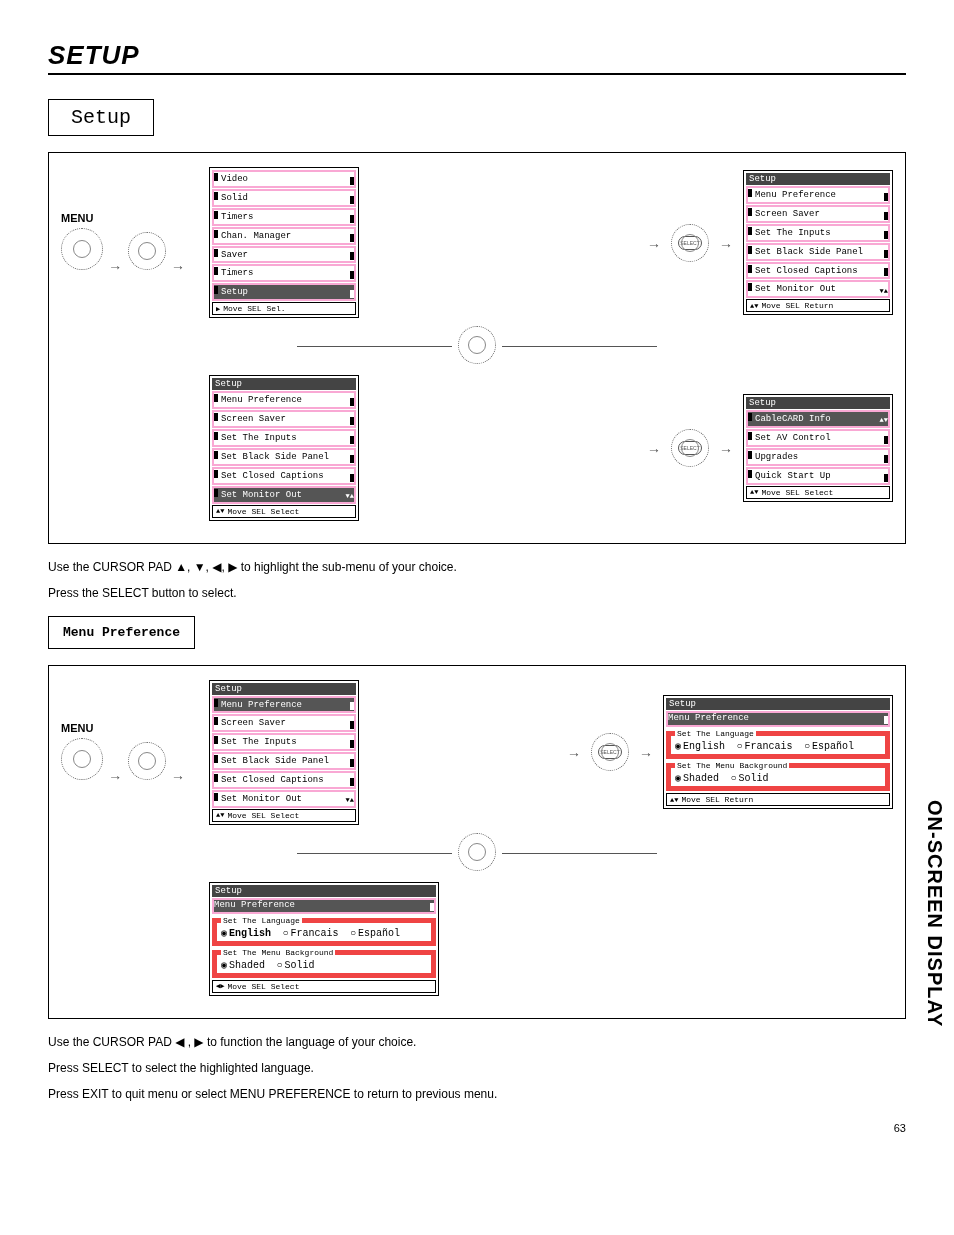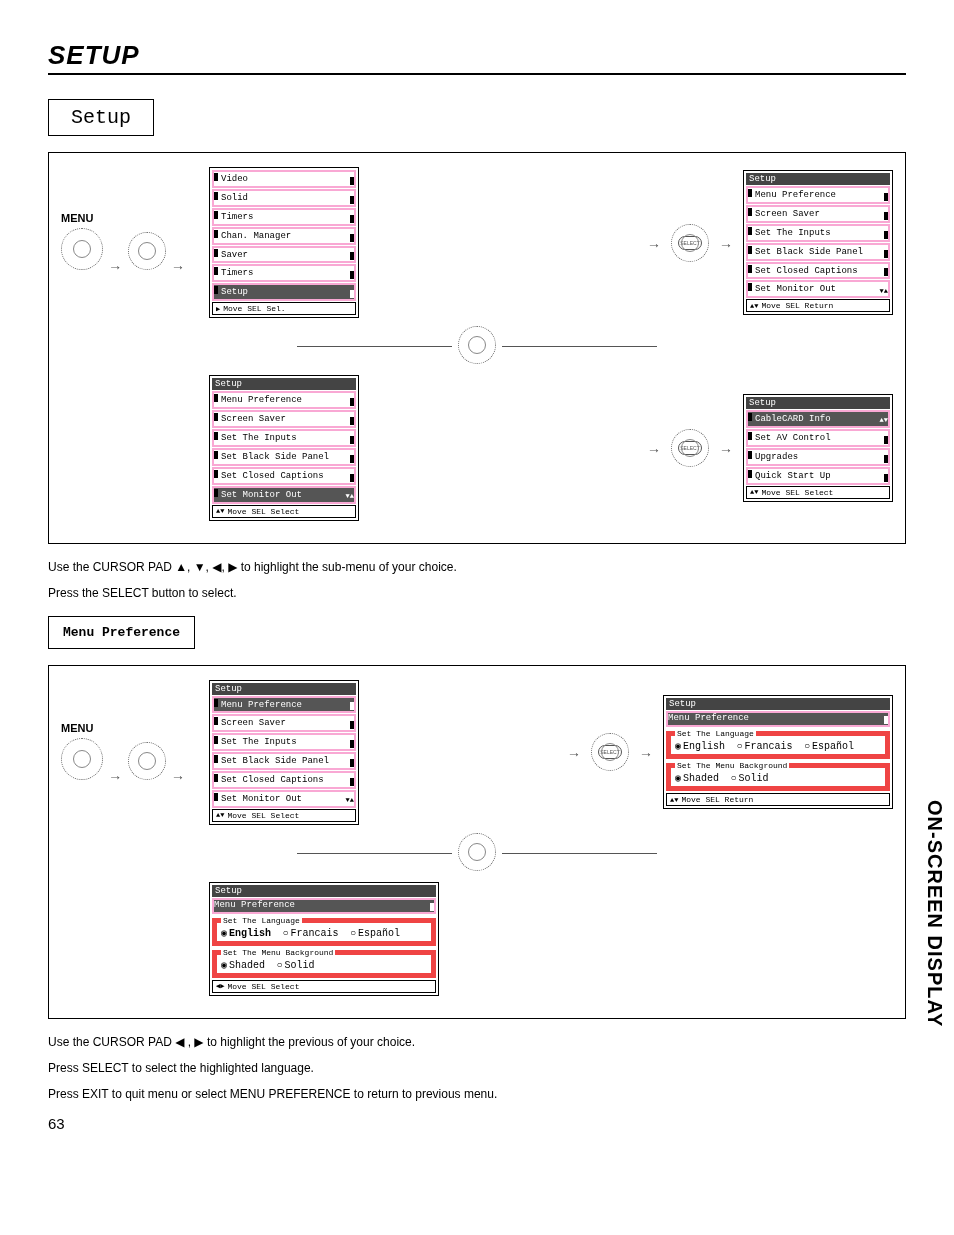--- a/index.html
+++ b/index.html
@@ -149,21 +149,21 @@
   }
   .side-tab {
     position:absolute;
     right:8px;
     top: 800px;
     writing-mode: vertical-rl;
     font-size: 20px;
     font-weight: bold;
     letter-spacing: 1px;
   }
-  .page-num { text-align:left;font-size:15px;margin-top:12px;}
+  .page-num { text-align:right;font-size:11px;margin-top:19px;}
   fieldset { border:5px solid #ef4444;margin:2px 0;padding:2px 4px;}
   legend { font-size:8px;padding:0 2px;}
 </style>
 </head>
 <body>
 
 <div class="page-title">SETUP</div>
 
 <div class="section-header">
   <div class="setup-box">Setup</div>
@@ -448,19 +448,19 @@
       </fieldset>
       <div class="osd-footer">
           <span class="tri">◀▶</span>
           <span>Move  SEL  Select</span>
         </div>
     </div>
     <div class="spacer"></div>
   </div>
 </div>
 
-<div class="body-text">Use the CURSOR PAD ◀ , ▶ to highlight the previous of your choice.</div>
+<div class="body-text">Use the CURSOR PAD ◀ , ▶ to function the language of your choice.</div>
 <div class="body-text">Press SELECT to select the highlighted language.</div>
 <div class="body-text">Press EXIT to quit menu or select MENU PREFERENCE to return to previous menu.</div>
 
 <div class="side-tab">ON-SCREEN DISPLAY</div>
 
 <div class="page-num">63</div>
 
 </body></html>

